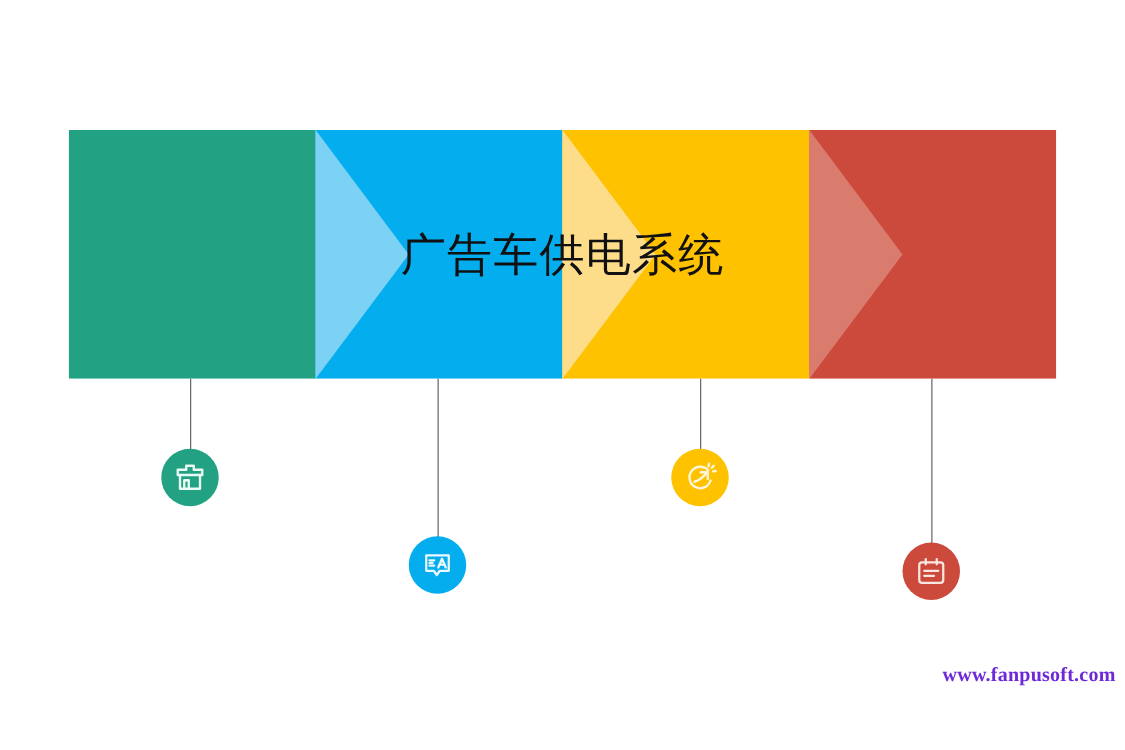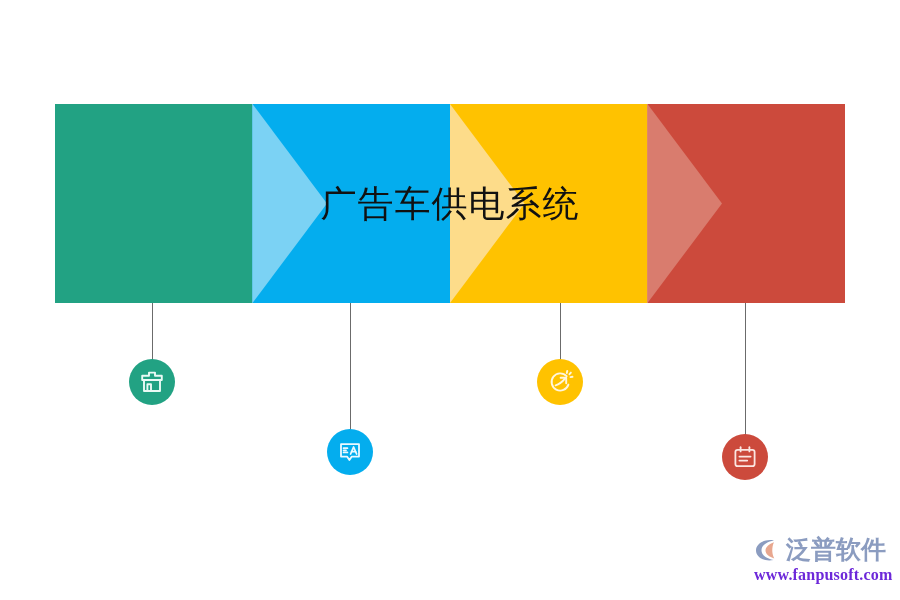--- a/index.html
+++ b/index.html
@@ -196,25 +196,16 @@
       <path d="M17.4 3.2 V7.4"></path>
 
       <rect x="3.4" y="5.8" width="19.2" height="16.4" rx="2.2"></rect>
 
       <path d="M7.4 12.6 H18.6"></path>
       <path d="M7.4 16.6 H15.2"></path>
     </svg>
   </div>
 
   <div id="watermark">
-    <div id="wm-row">
-      <svg id="wm-mark" viewBox="0 0 30 30" xmlns="http://www.w3.org/2000/svg">
-
-        <path d="M22 5.5 C14 3.5 4 8 4 15.5 C4 22 12 27 21.5 25 C14 23.5 9.5 20 9.5 15.2 C9.5 10.4 14.5 6.8 22 5.5 Z" fill="#8b9cc0"></path>
-
-        <path d="M22 7.2 C17 9 13.5 12 13.5 15.6 C13.5 19.2 17.2 22.2 22.3 23.4 C20 19.5 19.4 12.6 22 7.2 Z" fill="#e8a78f"></path>
-      </svg>
-      <span id="wm-name">泛普软件</span>
-    </div>
     <div id="wm-url">www.fanpusoft.com</div>
   </div>
 
 </div>
 
 </body></html>

